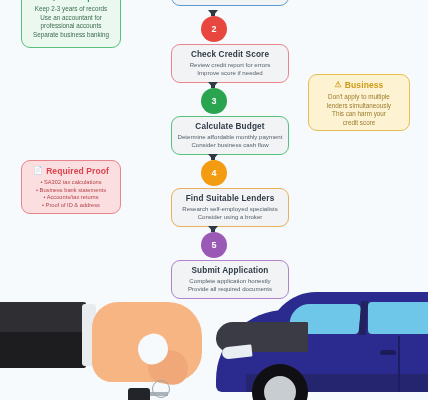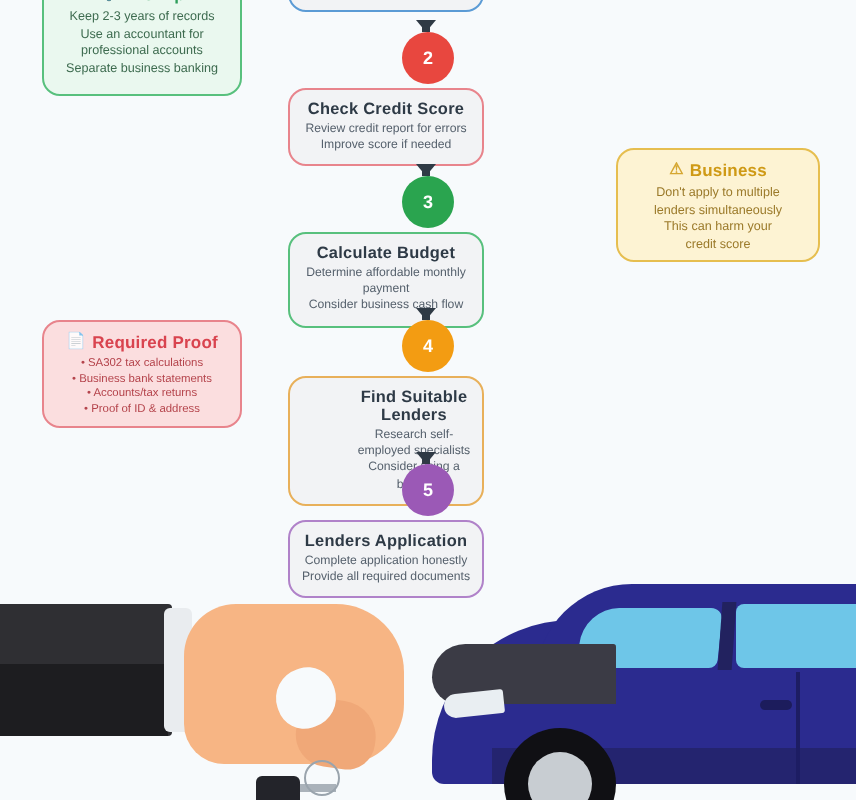--- a/index.html
+++ b/index.html
@@ -38,21 +38,21 @@
   
   #important{left:308px;top:74px;width:102px;height:57px;
     background:#fdf3d3;border-color:#e6be4f;}
   #important .side-title{color:#cf9a16;}
   #important .side-line{color:#9b7a2a;}
 
   
   #flow{position:absolute;left:0;top:0;width:428px;height:300px;}
 
   .step-card{
-    position:absolute;left:144px;width:98px;box-sizing:border-box;
+    position:absolute;left:171px;width:118px;box-sizing:border-box;
     border-radius:9px;border:1px solid;background:#f2f3f5;
     text-align:center;padding:5px 4px 5px;
   }
   .step-title{font-size:8.2px;font-weight:bold;color:#2e3a46;letter-spacing:.15px;margin-bottom:2px;}
   .step-line{font-size:6.1px;line-height:8.2px;color:#55606c;}
 
   .step-num{
     position:absolute;width:26px;height:26px;border-radius:50%;
     left:201px;color:#ffffff;font-size:9px;font-weight:bold;
     display:flex;align-items:center;justify-content:center;
@@ -168,30 +168,30 @@
   <div class="arrow" style="top:82px;"></div>
   <div class="step-num" id="num3" style="top: 88px; background: rgb(42, 164, 79);">3</div>
   <div class="step-card" id="card3" style="top: 116px; border-color: rgb(88, 192, 125);">
     <div class="step-title">Calculate Budget</div>
     <div class="step-line">Determine affordable monthly payment</div>
     <div class="step-line">Consider business cash flow</div>
   </div>
 
   <div class="arrow" style="top:154px;"></div>
   <div class="step-num" id="num4" style="top: 160px; background: rgb(243, 156, 18);">4</div>
-  <div class="step-card" id="card4" style="top: 188px; border-color: rgb(232, 176, 90); padding-left: 32px;">
+  <div class="step-card" id="card4" style="top: 188px; border-color: rgb(232, 176, 90);">
     <div class="step-title">Find Suitable Lenders</div>
     <div class="step-line">Research self-employed specialists</div>
     <div class="step-line">Consider using a broker</div>
   </div>
 
   <div class="arrow" style="top:226px;"></div>
   <div class="step-num" id="num5" style="top: 232px; background: rgb(155, 89, 182);">5</div>
   <div class="step-card" id="card5" style="top: 260px; border-color: rgb(176, 130, 201);">
-    <div class="step-title">Lenders Application</div>
+    <div class="step-title">Submit Application</div>
     <div class="step-line">Complete application honestly</div>
     <div class="step-line">Provide all required documents</div>
   </div>
 </div>
 
 <div id="illus">
   <div class="car-body"></div>
   <div class="car-roof"></div>
   <div class="car-glass g1"></div>
   <div class="car-glass g2"></div>

